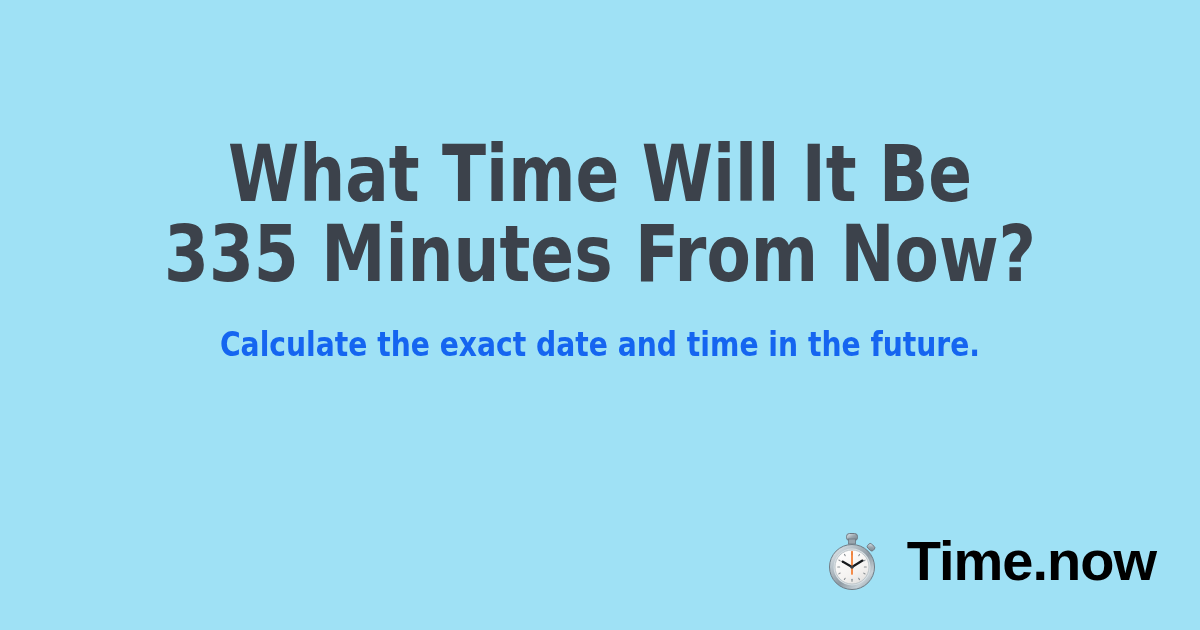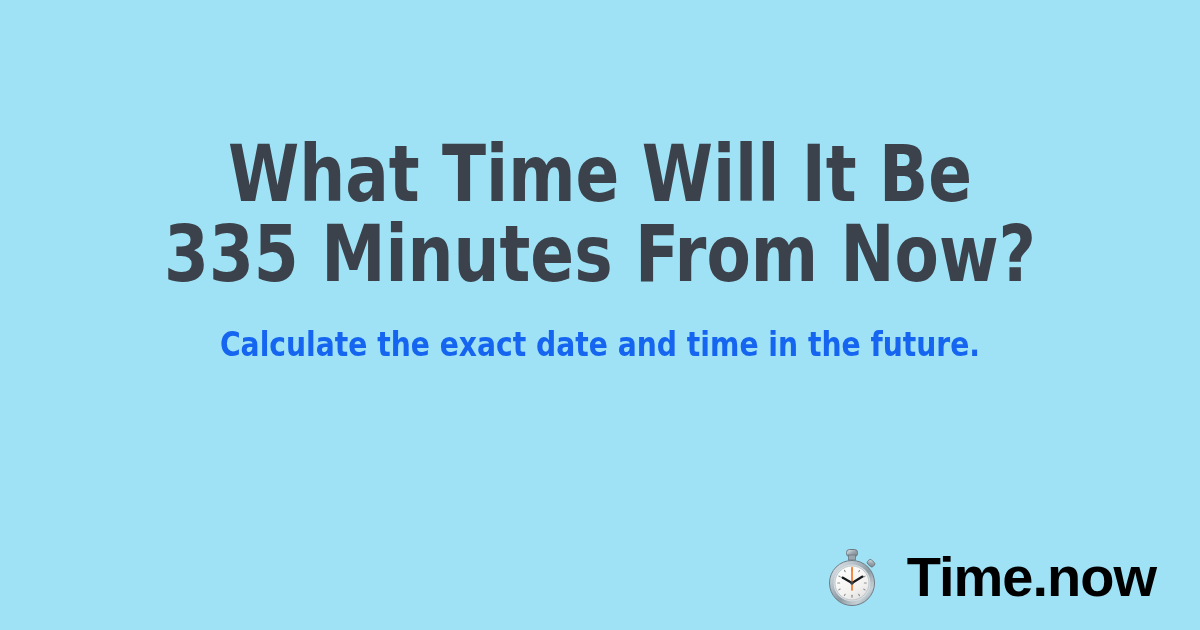--- a/index.html
+++ b/index.html
@@ -59,21 +59,21 @@
     line-height: 38px;
     transform: scaleX(0.95);
     transform-origin: 600px 0;
     white-space: nowrap;
   }
 
   
   #brand {
     position: absolute;
     right: 44px;
-    bottom: 24px;
+    bottom: 40px;
     display: flex;
     align-items: flex-start;
     gap: 28px;
   }
 
   #brand-icon {
     width: 54px;
     height: 58px;
     display: block;
     flex: 0 0 auto;

